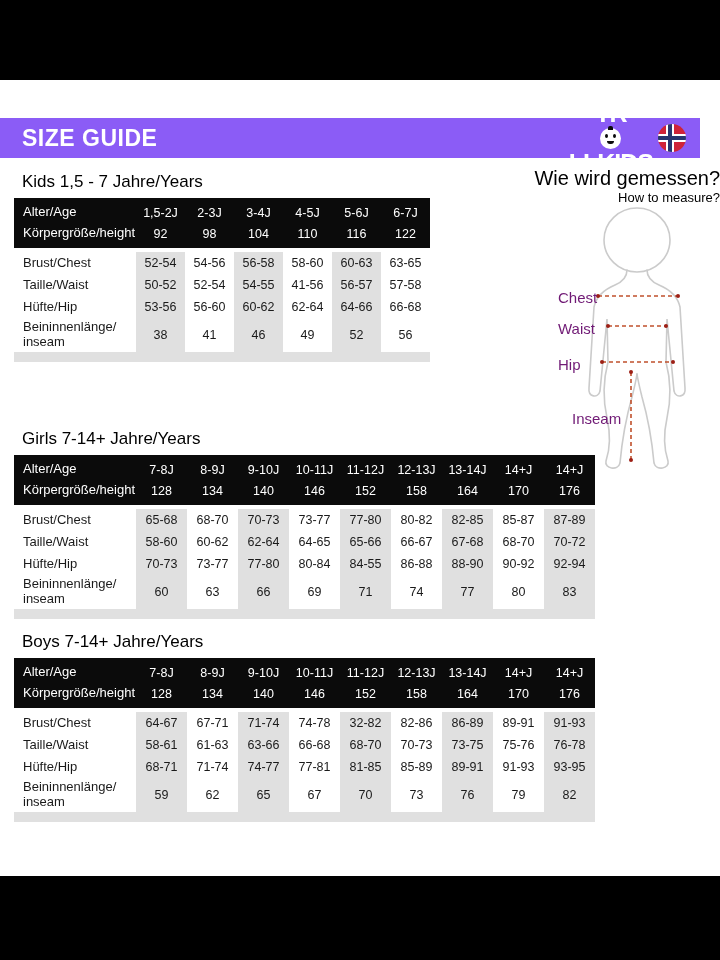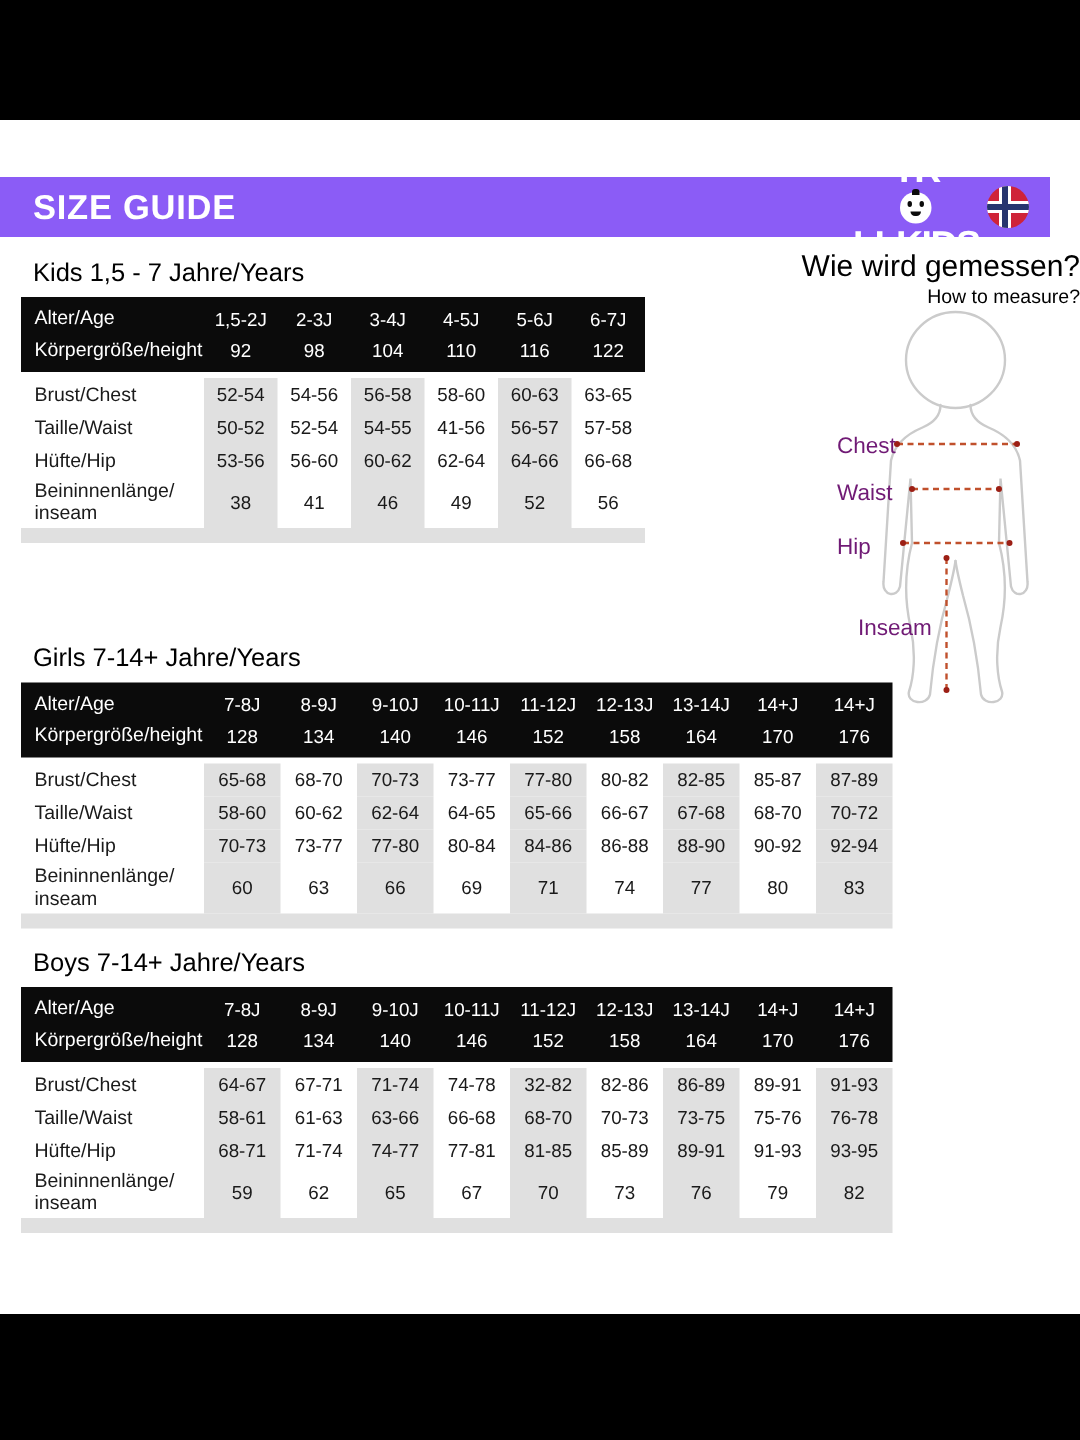--- a/index.html
+++ b/index.html
@@ -244,21 +244,21 @@
             <span class="val g">67-68</span>
             <span class="val">68-70</span>
             <span class="val g">70-72</span>
           </div>
           <div class="brow">
             <span class="lbl">Hüfte/Hip</span>
             <span class="val g">70-73</span>
             <span class="val">73-77</span>
             <span class="val g">77-80</span>
             <span class="val">80-84</span>
-            <span class="val g">84-86</span>
+            <span class="val g">84-55</span>
             <span class="val">86-88</span>
             <span class="val g">88-90</span>
             <span class="val">90-92</span>
             <span class="val g">92-94</span>
           </div>
           <div class="brow tall">
             <span class="lbl">Beininnenlänge/ inseam</span>
             <span class="val g">60</span>
             <span class="val">63</span>
             <span class="val g">66</span>

